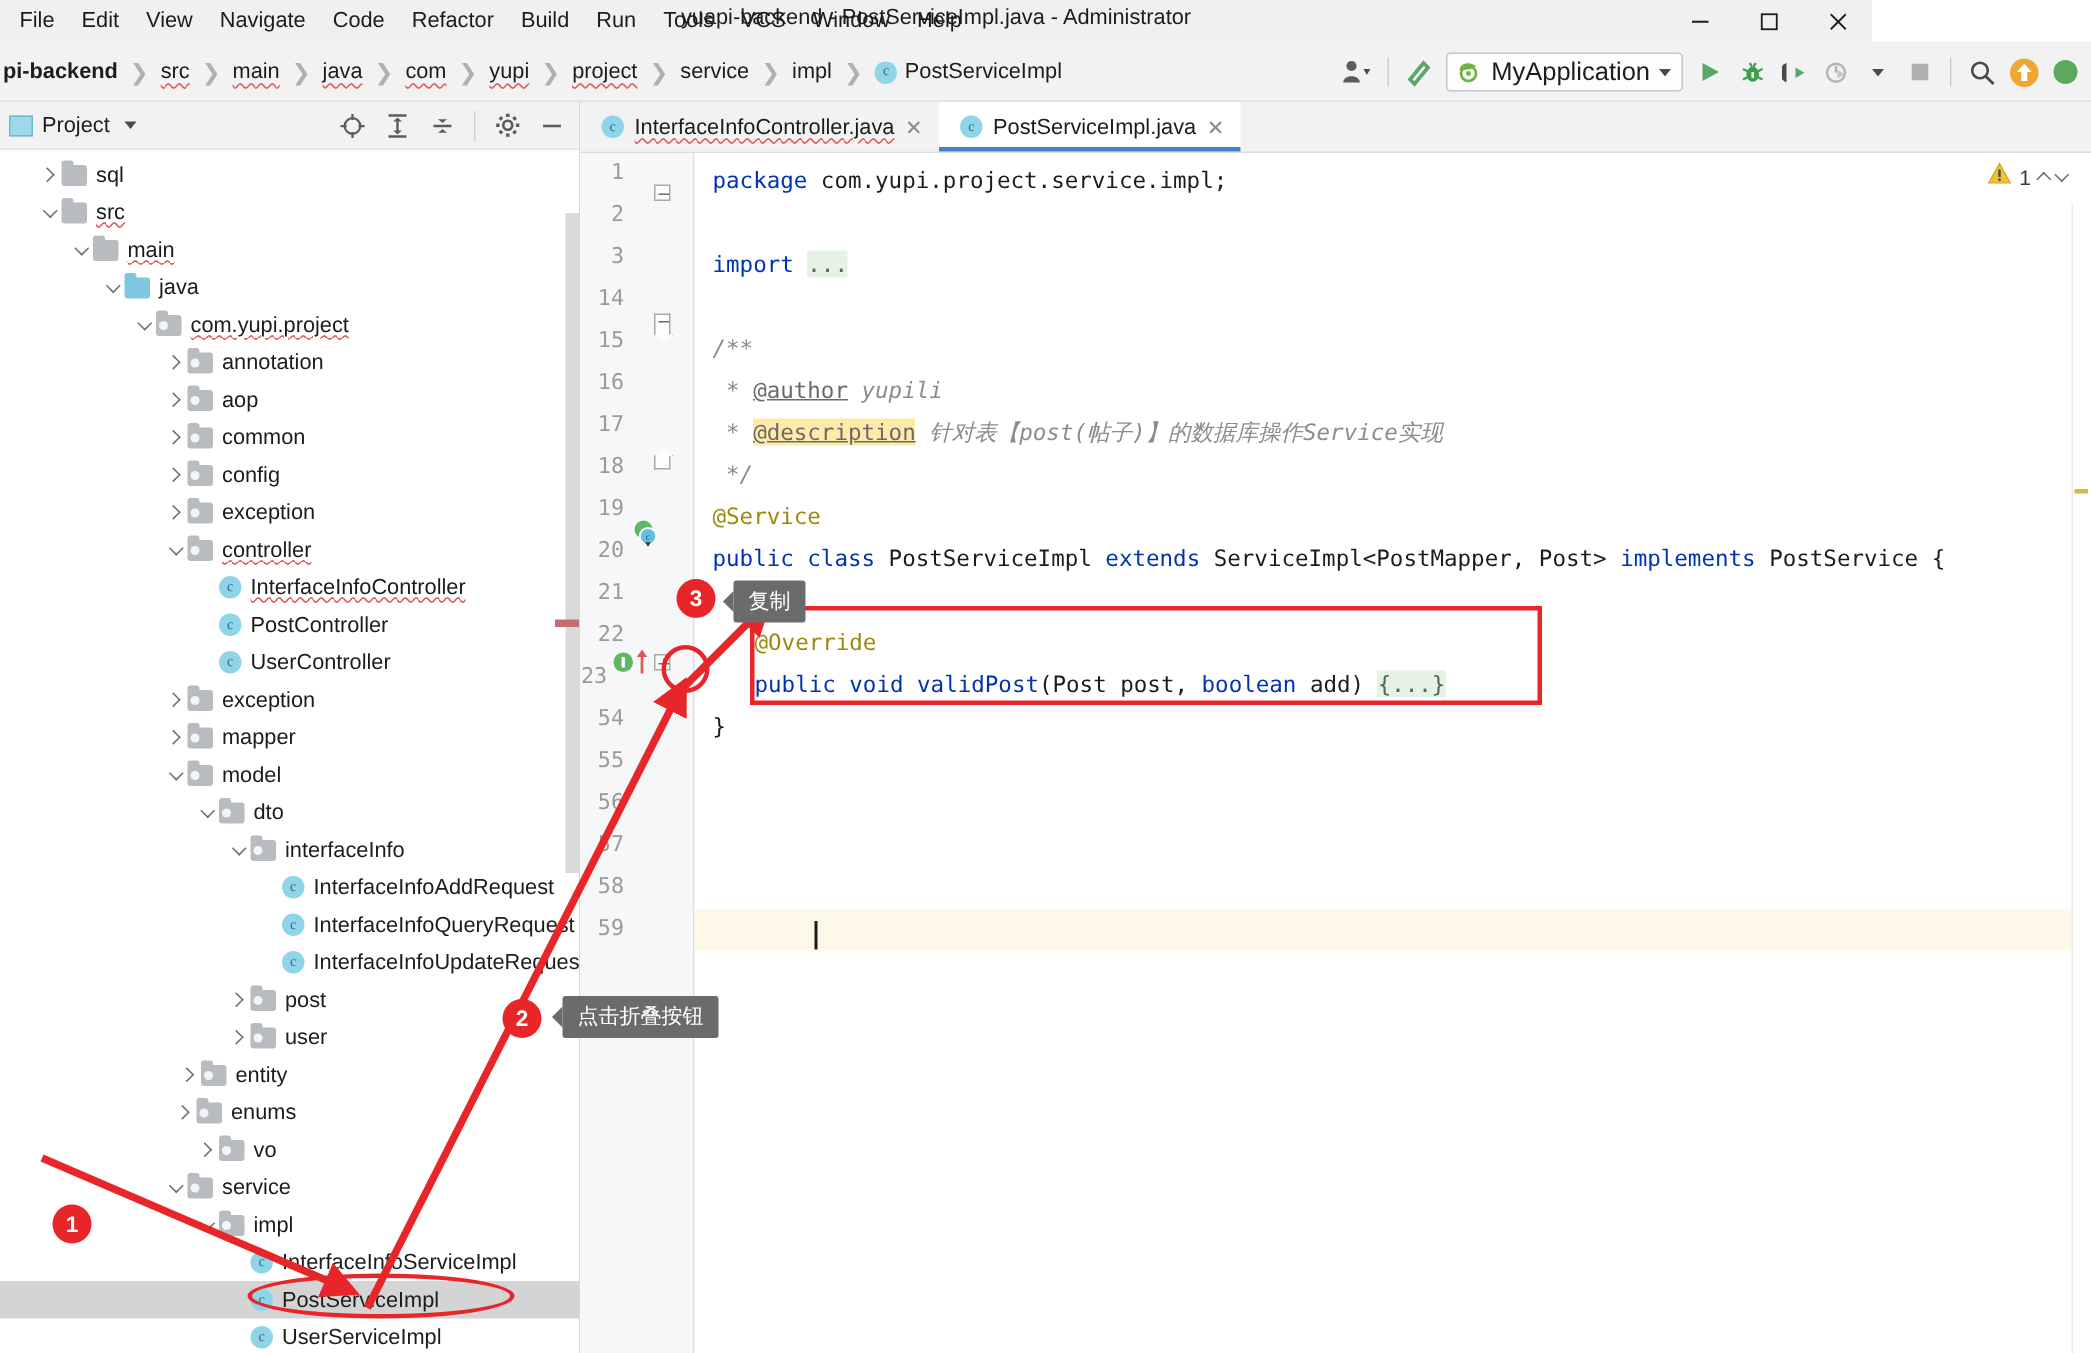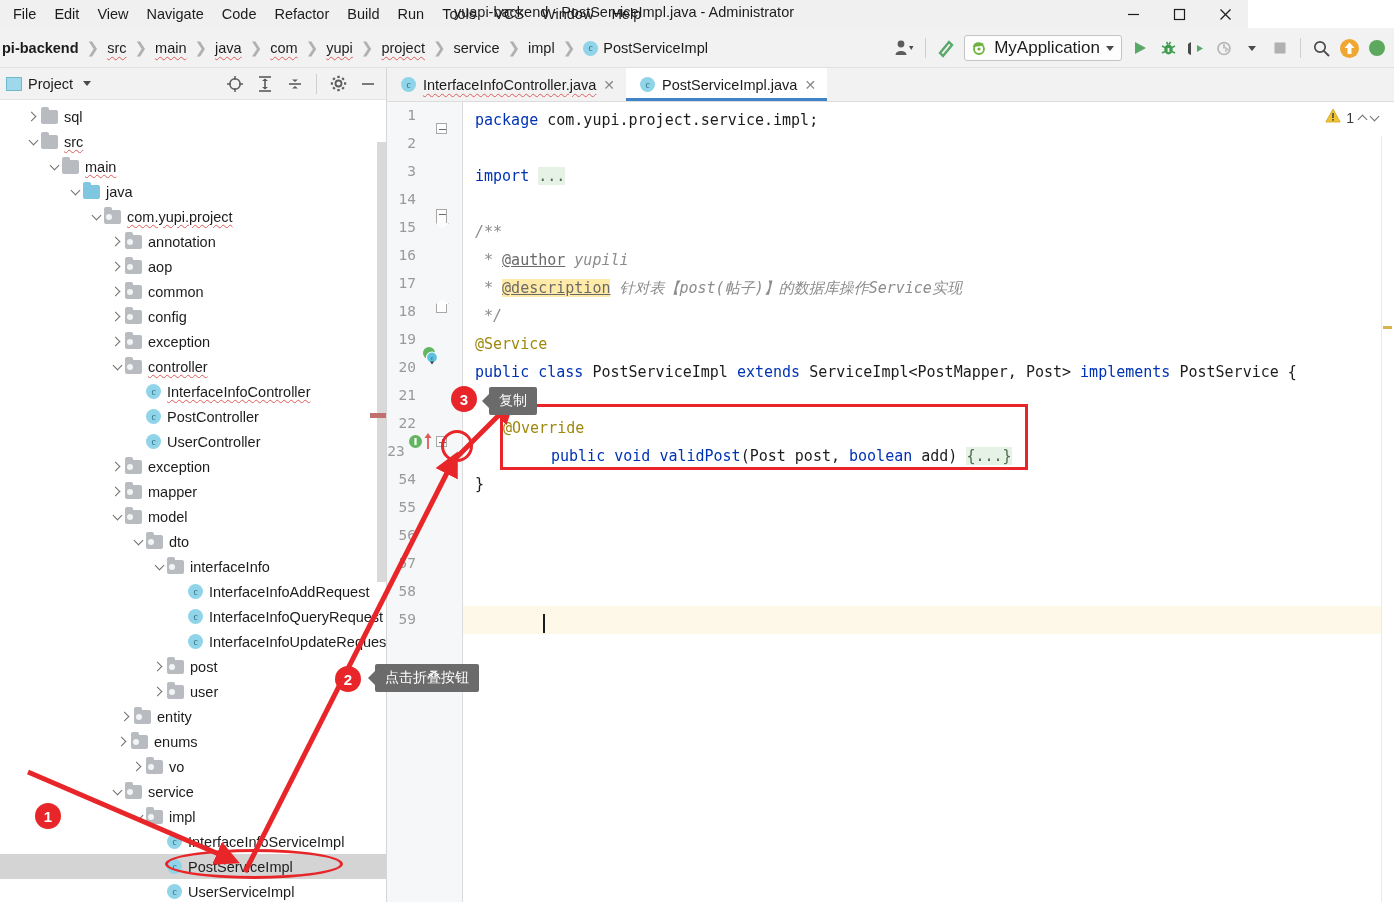--- a/index.html
+++ b/index.html
@@ -727,21 +727,21 @@
       <div class="code" id="code-root">
           <div class="cl" style="top: 4px; left: 12px;"><span class="kw">package</span><span class="txt"> com.yupi.project.service.impl;</span></div>
           <div class="cl" style="top: 60px; left: 12px;"><span class="kw">import</span><span class="txt"> </span><span class="fold-ph">...</span></div>
           <div class="cl" style="top: 116px; left: 12px;"><span class="cmt">/**</span></div>
           <div class="cl" style="top: 144px; left: 12px;"><span class="cmt"> * </span><span class="cmt-tag">@author</span><span class="cmt"> yupili</span></div>
           <div class="cl" style="top: 172px; left: 12px;"><span class="cmt"> * </span><span class="cmt-tag hl-yellow">@description</span><span class="cmt"> 针对表【post(帖子)】的数据库操作Service实现</span></div>
           <div class="cl" style="top: 200px; left: 12px;"><span class="cmt"> */</span></div>
           <div class="cl" style="top: 228px; left: 12px;"><span class="ann">@Service</span></div>
           <div class="cl" style="top: 256px; left: 12px;"><span class="kw">public class</span><span class="txt"> PostServiceImpl </span><span class="kw">extends</span><span class="txt"> ServiceImpl&lt;PostMapper, Post&gt; </span><span class="kw">implements</span><span class="txt"> PostService {</span></div>
           <div class="cl" style="top: 312px; left: 40px;"><span class="ann">@Override</span></div>
-          <div class="cl" style="top: 340px; left: 40px; margin-left: 48px;"><span class="kw">public void</span><span class="txt"> </span><span class="kw">validPost</span><span class="txt">(Post post, </span><span class="kw">boolean</span><span class="txt"> add) </span><span class="fold-ph">{...}</span></div>
+          <div class="cl" style="top: 340px; left: 40px;"><span class="kw">public void</span><span class="txt"> </span><span class="kw">validPost</span><span class="txt">(Post post, </span><span class="kw">boolean</span><span class="txt"> add) </span><span class="fold-ph">{...}</span></div>
           <div class="cl" style="top: 368px; left: 12px;"><span class="txt">}</span></div>
           <div class="caret-line" style="top: 504px;"></div>
           <div class="text-cursor" style="top: 512px; left: 80px;"></div>
         </div>
 
       <div class="marker-bar">
         <div class="warn-strip"></div>
       </div>
     </div>
 

